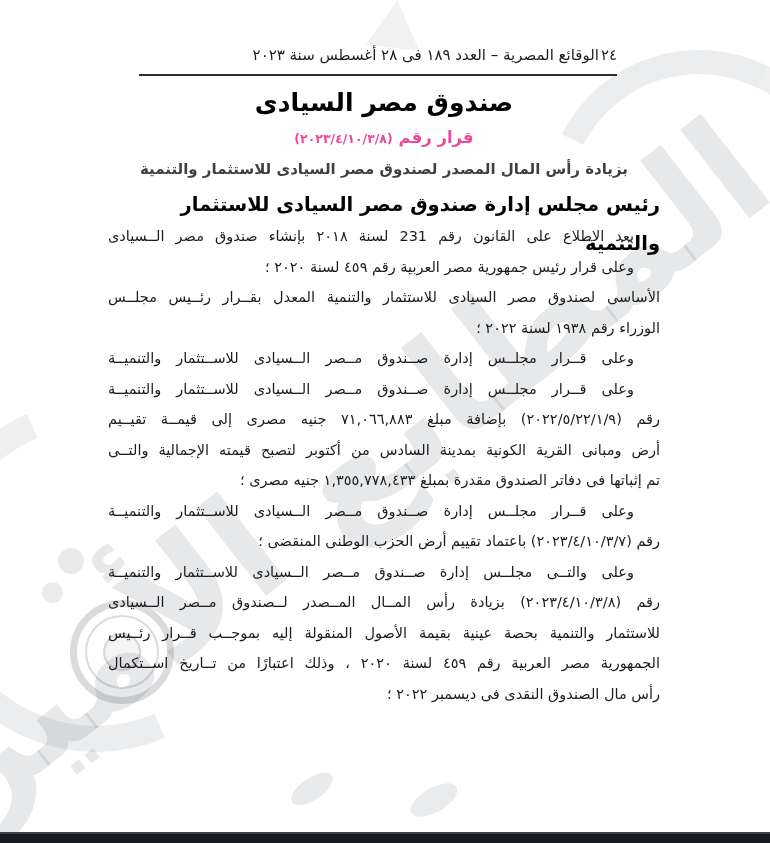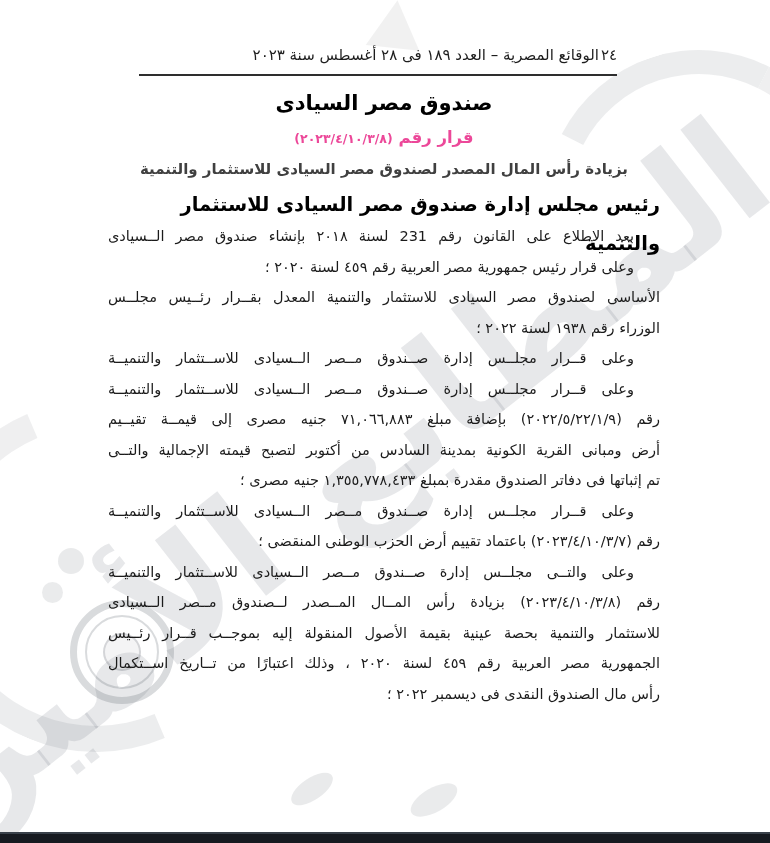--- a/index.html
+++ b/index.html
@@ -9,21 +9,21 @@
     font-family:"DejaVu Sans",sans-serif;color:#1d1d1d;
     margin:0 auto;
   }
   
   .page-num{position:absolute;top:46px;right:153px;font-size:15px;white-space:nowrap;}
   .issue-line{position:absolute;top:46px;right:171px;font-size:15px;white-space:nowrap;}
   .header-rule{position:absolute;top:74px;right:153px;width:478px;height:2px;background:#2e2e2e;}
   
   .content{position:absolute;right:110px;width:552px;}
   .org-title{position:absolute;top:88px;width:100%;text-align:center;
-    font-size:21px;font-weight:bold;color:#000;letter-spacing:0;line-height:30px;}
+    font-size:25px;font-weight:bold;color:#000;letter-spacing:0;line-height:30px;}
   .decision-line{position:absolute;top:127px;width:100%;text-align:center;
     font-size:16.5px;font-weight:bold;color:#ec4899;line-height:22px;}
   .decision-line .dec-num{font-size:12.5px;font-weight:bold;}
   .subject-line{position:absolute;top:159px;width:100%;text-align:center;
     font-size:15px;font-weight:bold;color:#404040;line-height:20px;}
   .issuer-line{position:absolute;top:185px;width:100%;text-align:right;
     font-size:19.5px;font-weight:bold;color:#000;line-height:39px;}
   
   .decree-body{position:absolute;top:221px;right:110px;width:552px;}
   .bline{

